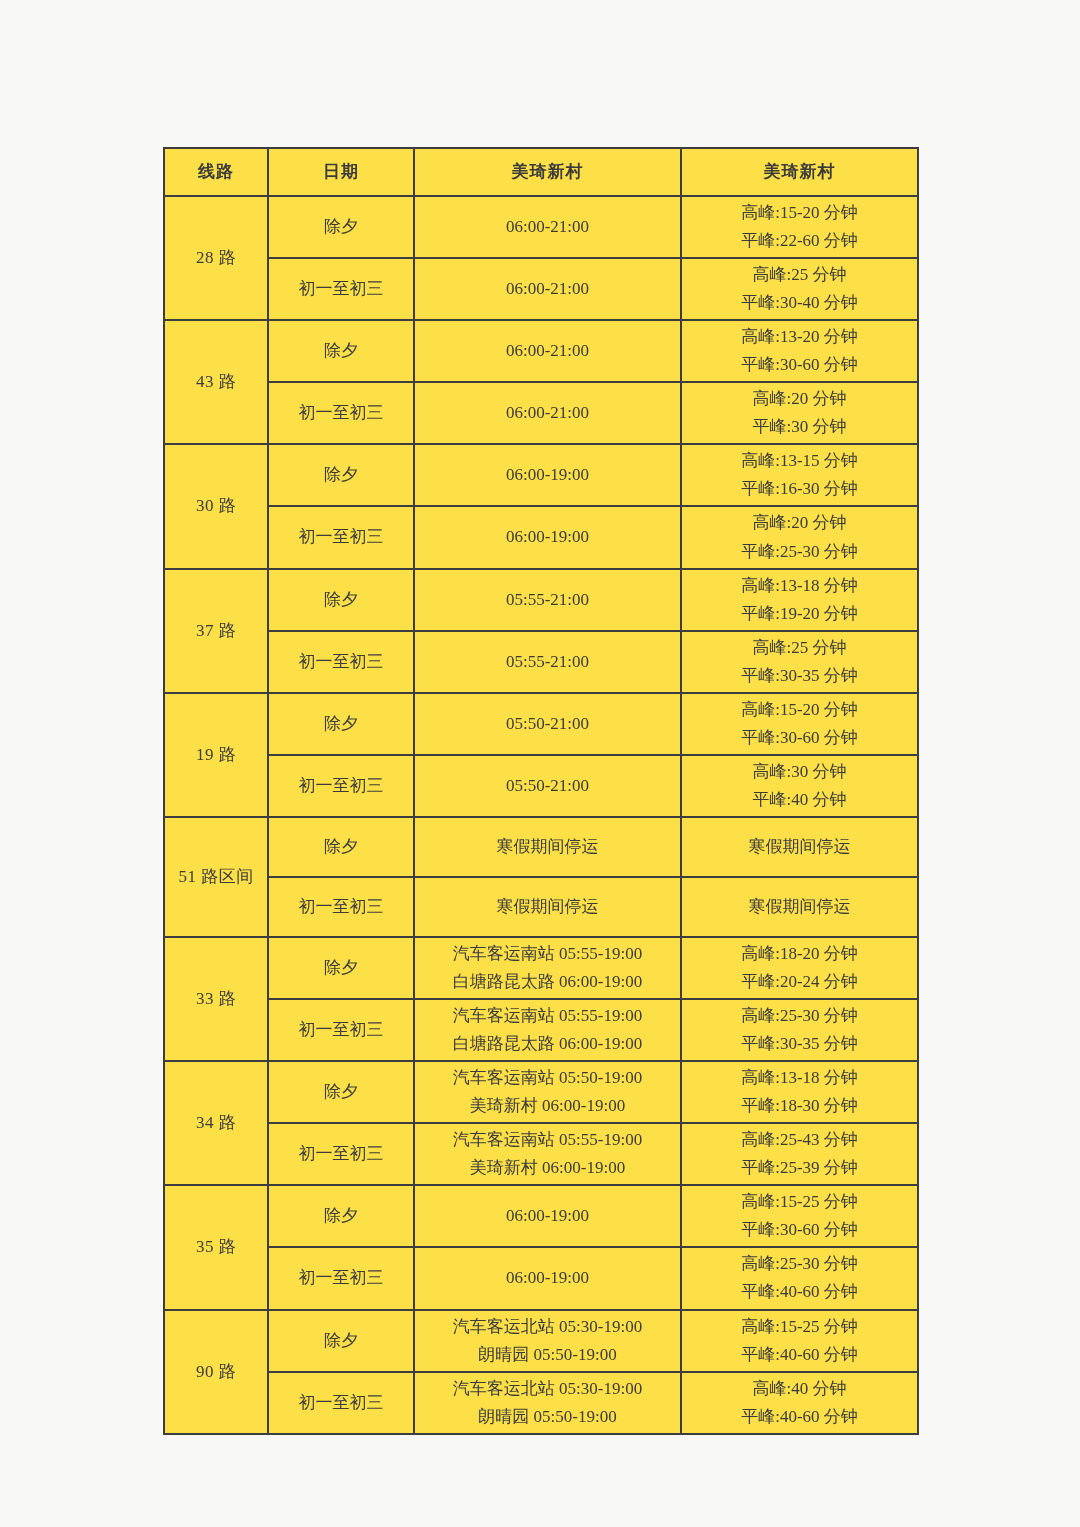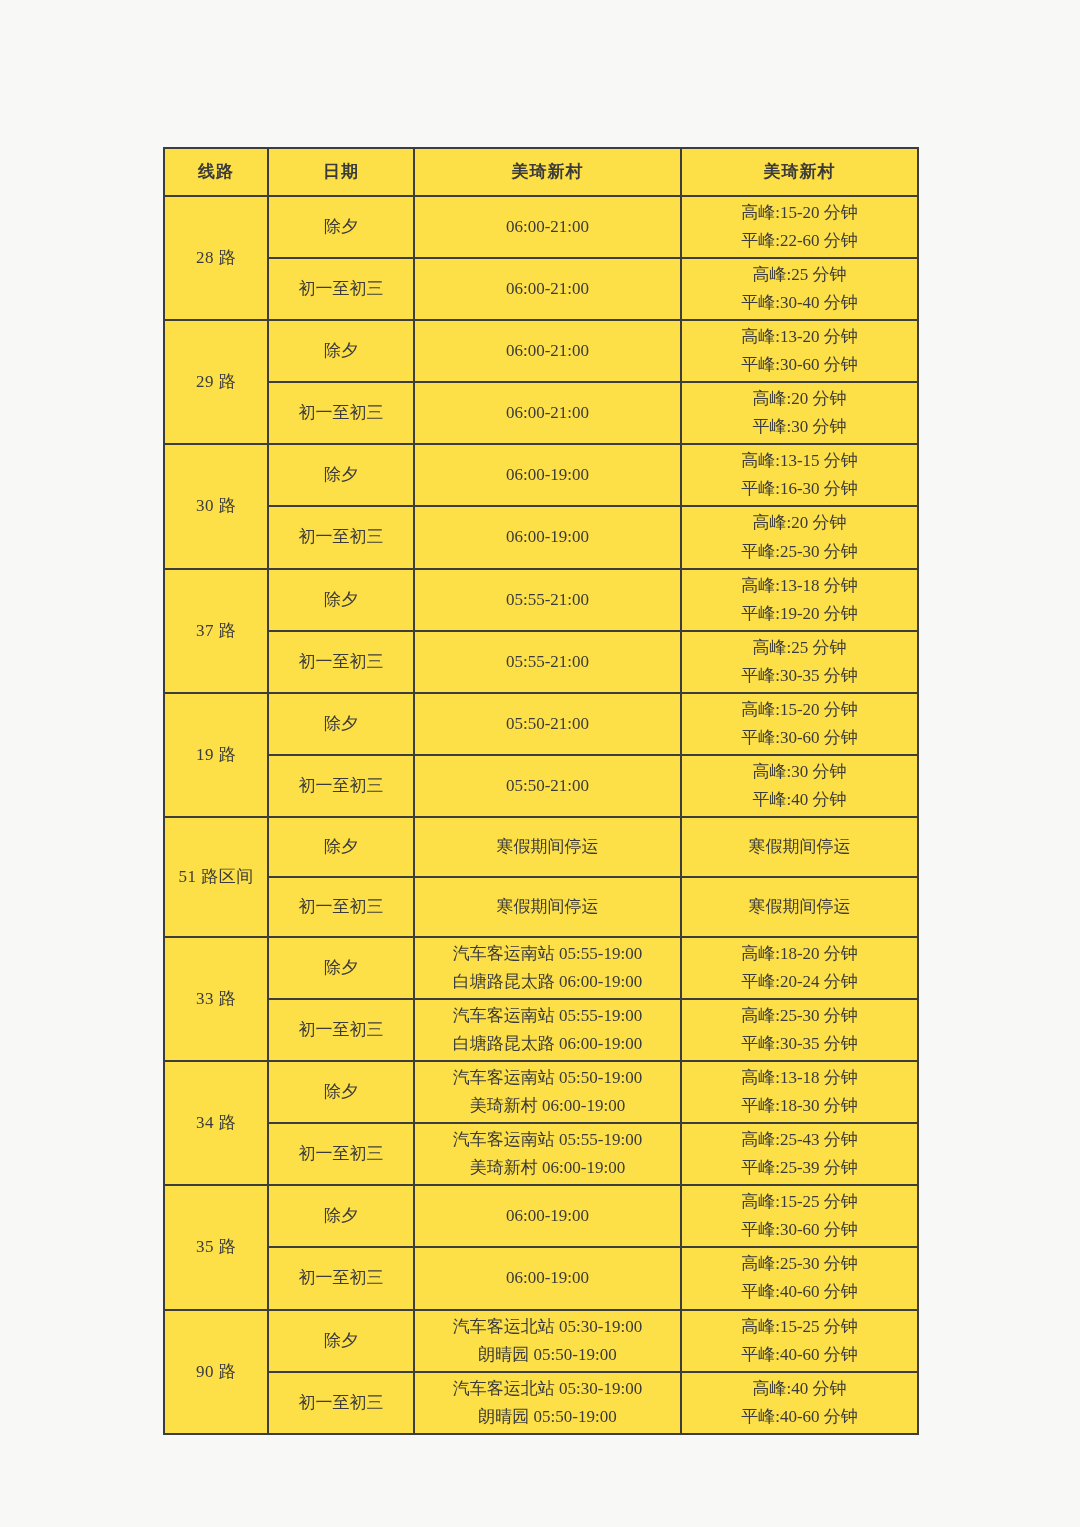--- a/index.html
+++ b/index.html
@@ -79,21 +79,21 @@
 平峰:22-60 分钟</td>
       </tr>
       <tr>
         <td>初一至初三</td>
         <td>06:00-21:00</td>
         <td>高峰:25 分钟
 平峰:30-40 分钟</td>
       </tr>
 
       <tr>
-        <td class="route-name" rowspan="2">29 路</td>
+        <td class="route-name" rowspan="2">43 路</td>
         <td>除夕</td>
         <td>06:00-21:00</td>
         <td>高峰:13-20 分钟
 平峰:30-60 分钟</td>
       </tr>
       <tr>
         <td>初一至初三</td>
         <td>06:00-21:00</td>
         <td>高峰:20 分钟
 平峰:30 分钟</td>

